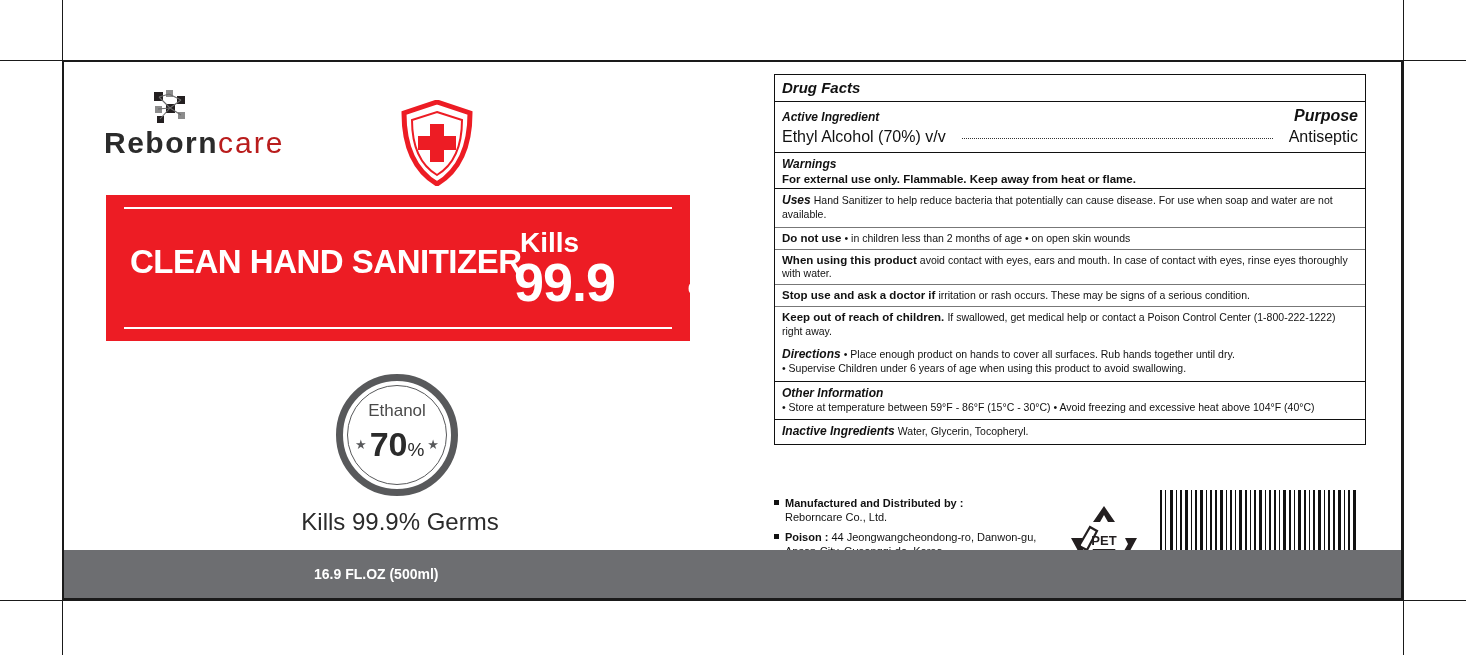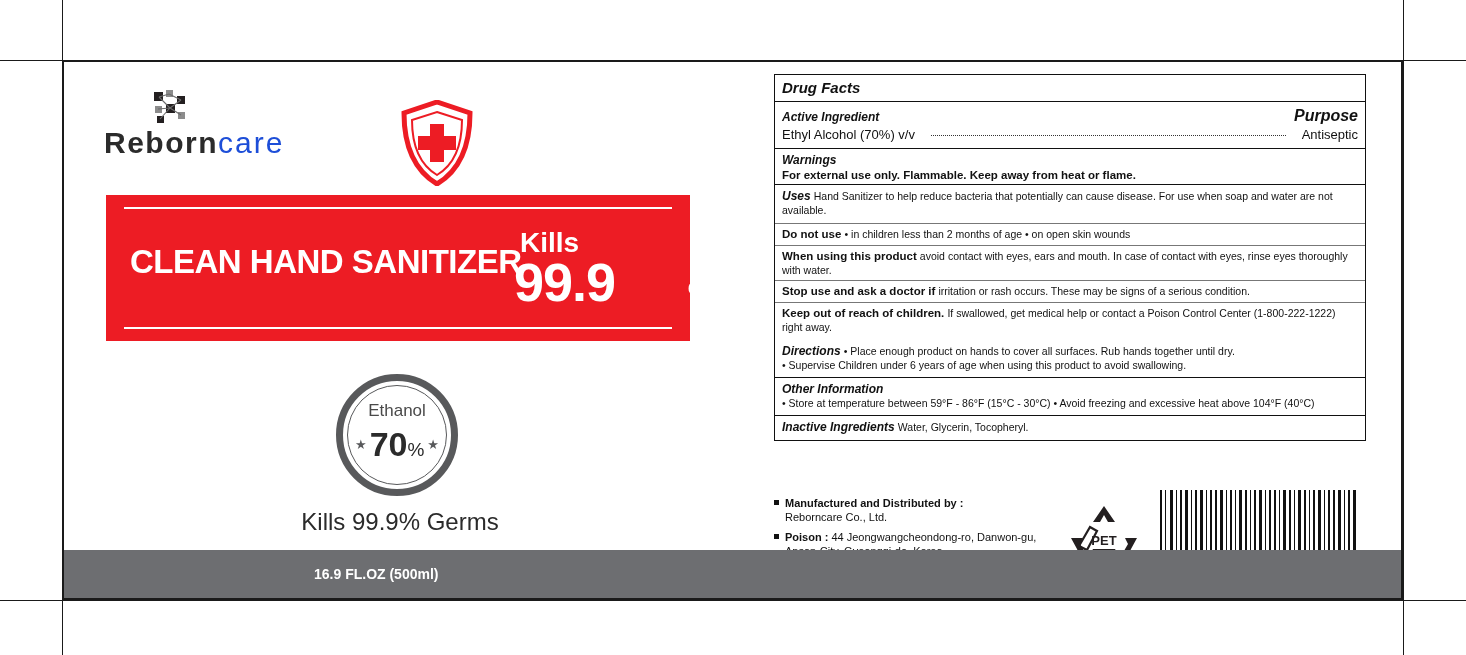--- a/index.html
+++ b/index.html
@@ -57,21 +57,21 @@
   .logo-mark svg { display:block; }
   .logo-word {
     position: absolute;
     left: 0; top: 36px;
     font-size: 30px;
     font-weight: bold;
     letter-spacing: 1.5px;
     color: #2b2b2b;
     white-space: nowrap;
   }
-  .logo-word .grey { color: #1d4ed8; font-weight: normal; letter-spacing: 2px;}
+  .logo-word .grey { color: #b91c1c; font-weight: normal; letter-spacing: 2px;}
 
   .shield {
     position: absolute;
     left: 297px; top: 18px;
     width: 72px; height: 86px;
   }
 
   
   .red-banner {
     position: absolute;
@@ -202,21 +202,21 @@
   .df-thin { border-top: 0.6px solid #777; padding: 3px 7px 3px 7px; }
   .df-head {
     font-weight: bold;
     font-style: italic;
     font-size: 12px;
   }
   .df-row { display: flex; justify-content: space-between; align-items: baseline; text-align: center; }
   .df-purpose { font-weight: bold; font-style: italic; font-size: 16px; }
   .dotted-row {
     display: flex; align-items: baseline; gap: 16px;
-    font-size: 13px; margin-top: 1px;
+    font-size: 16px; margin-top: 1px;
   }
   .dotted-row .dots {
     flex: 1;
     border-bottom: 1px dotted #333;
     position: relative;
     top: -3px;
   }
   .blk { font-weight: bold; font-size: 11.5px; }
 
   

